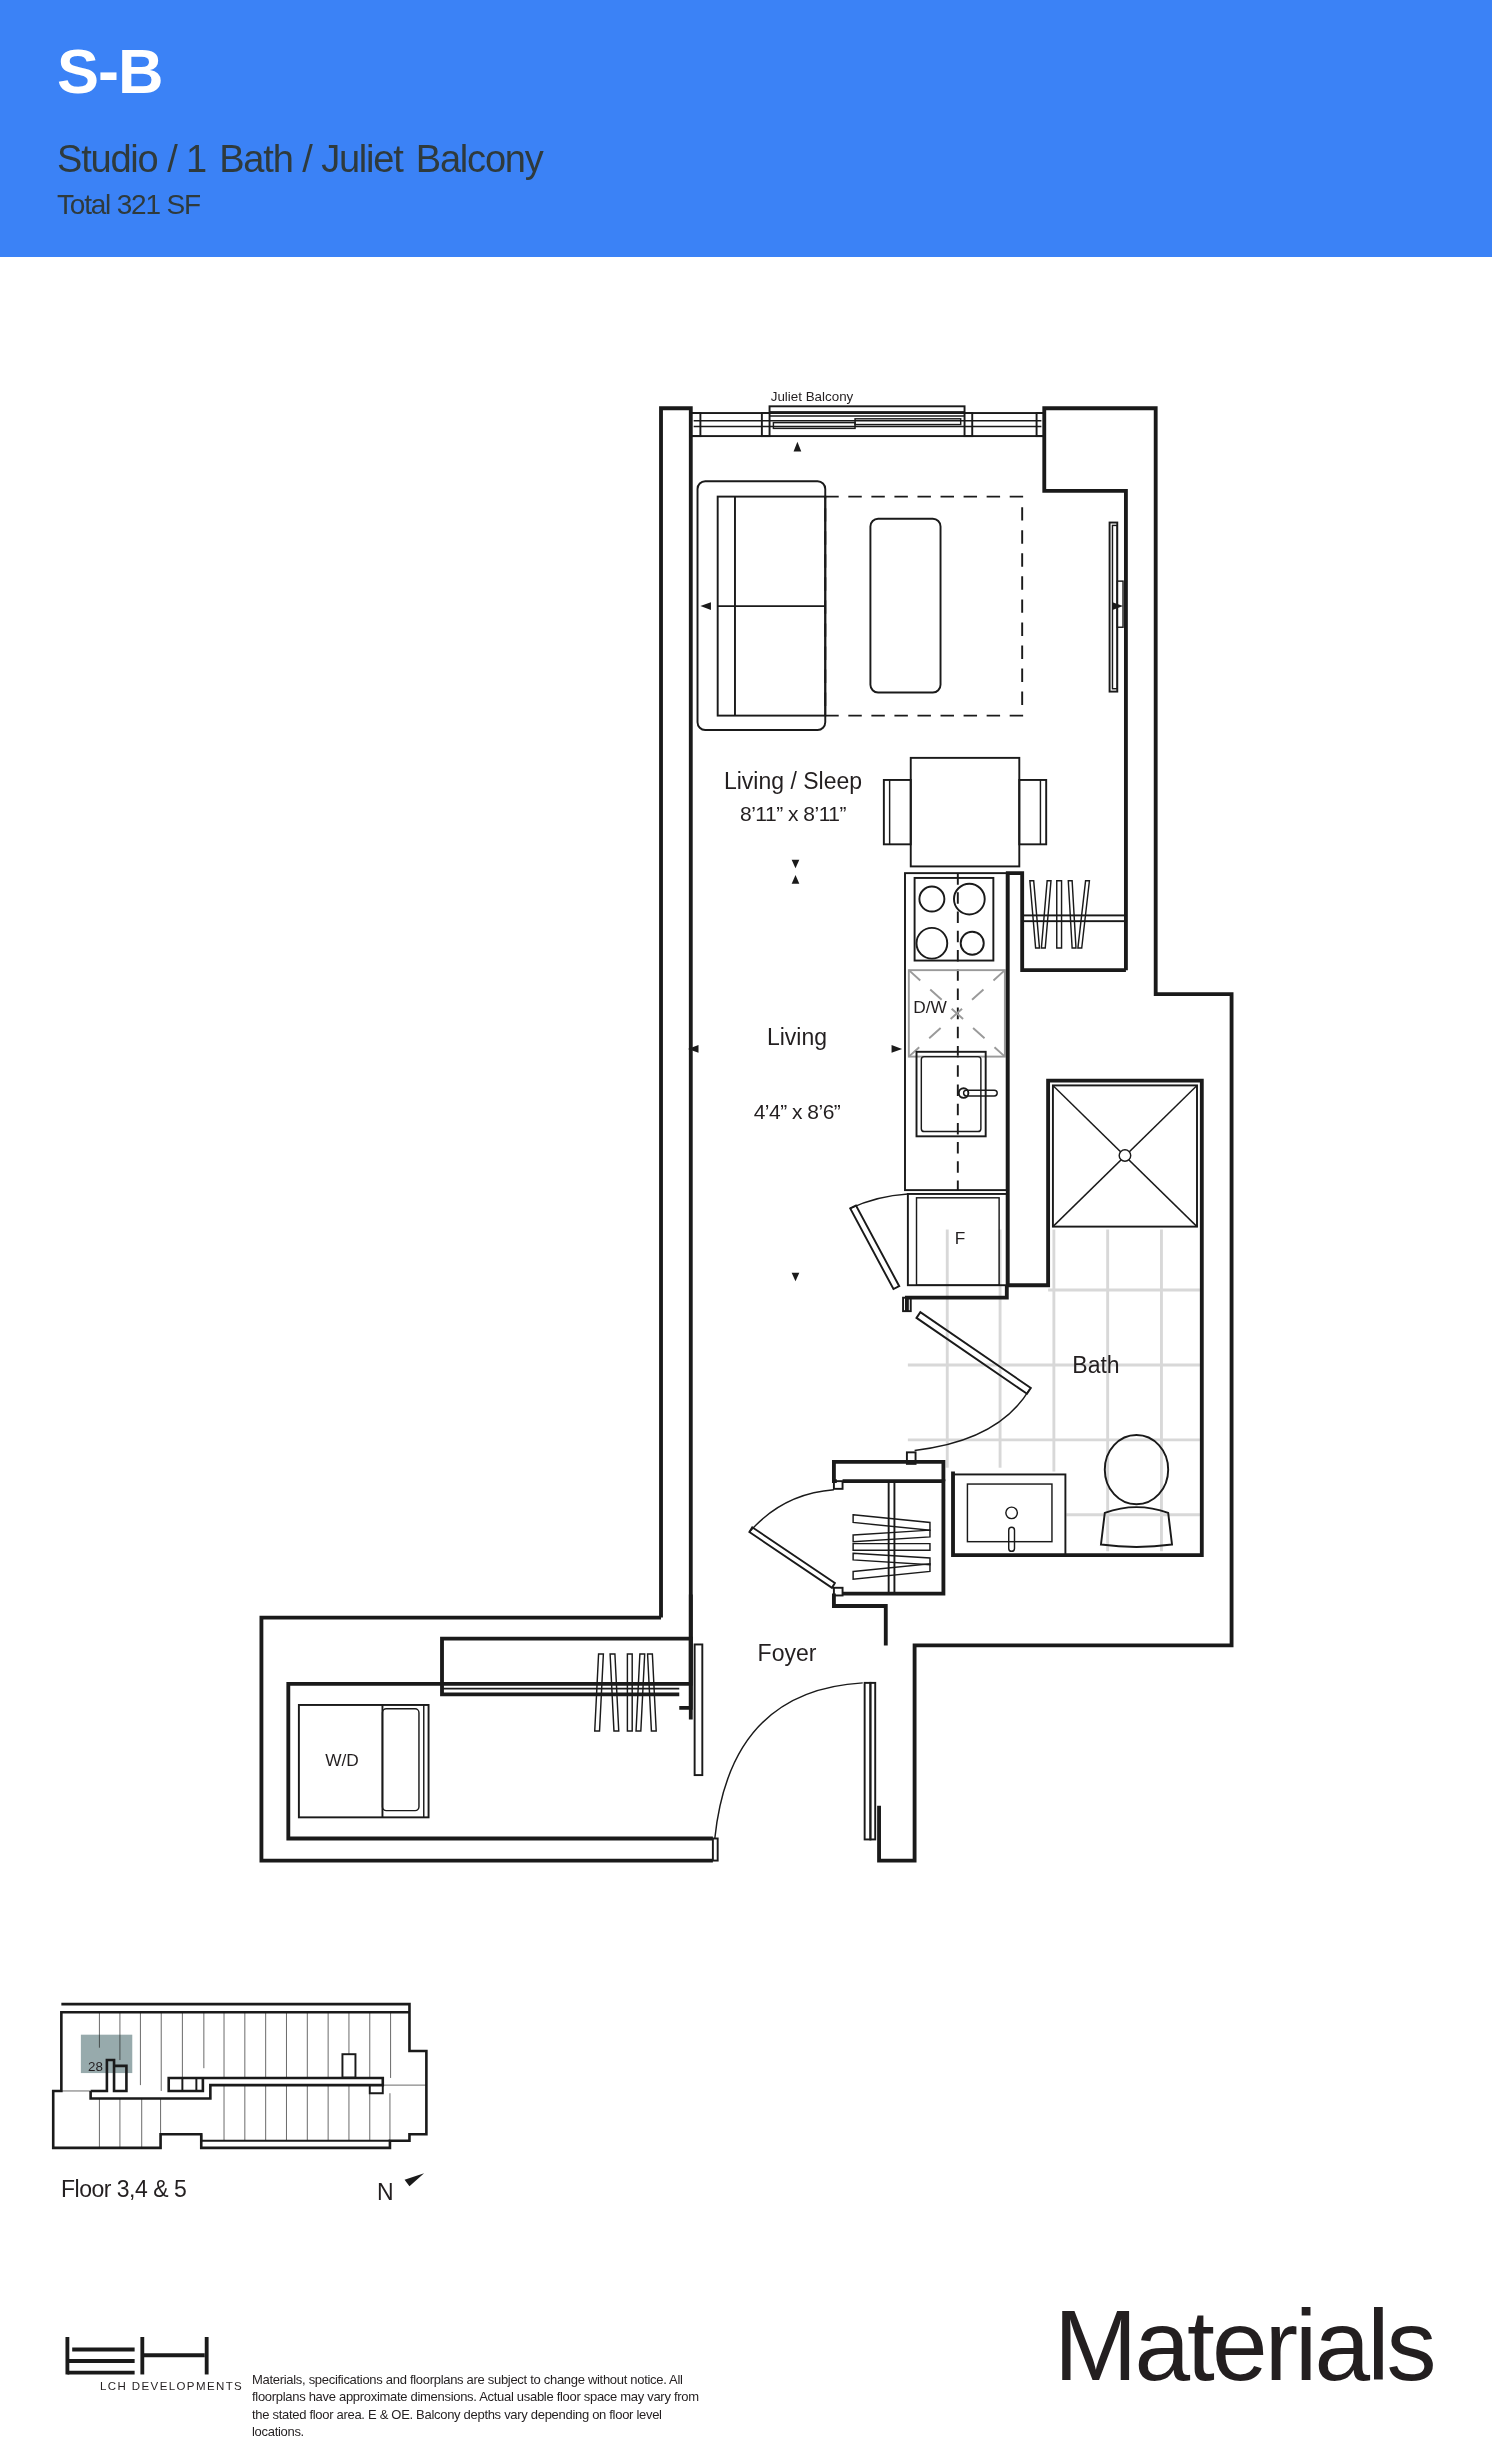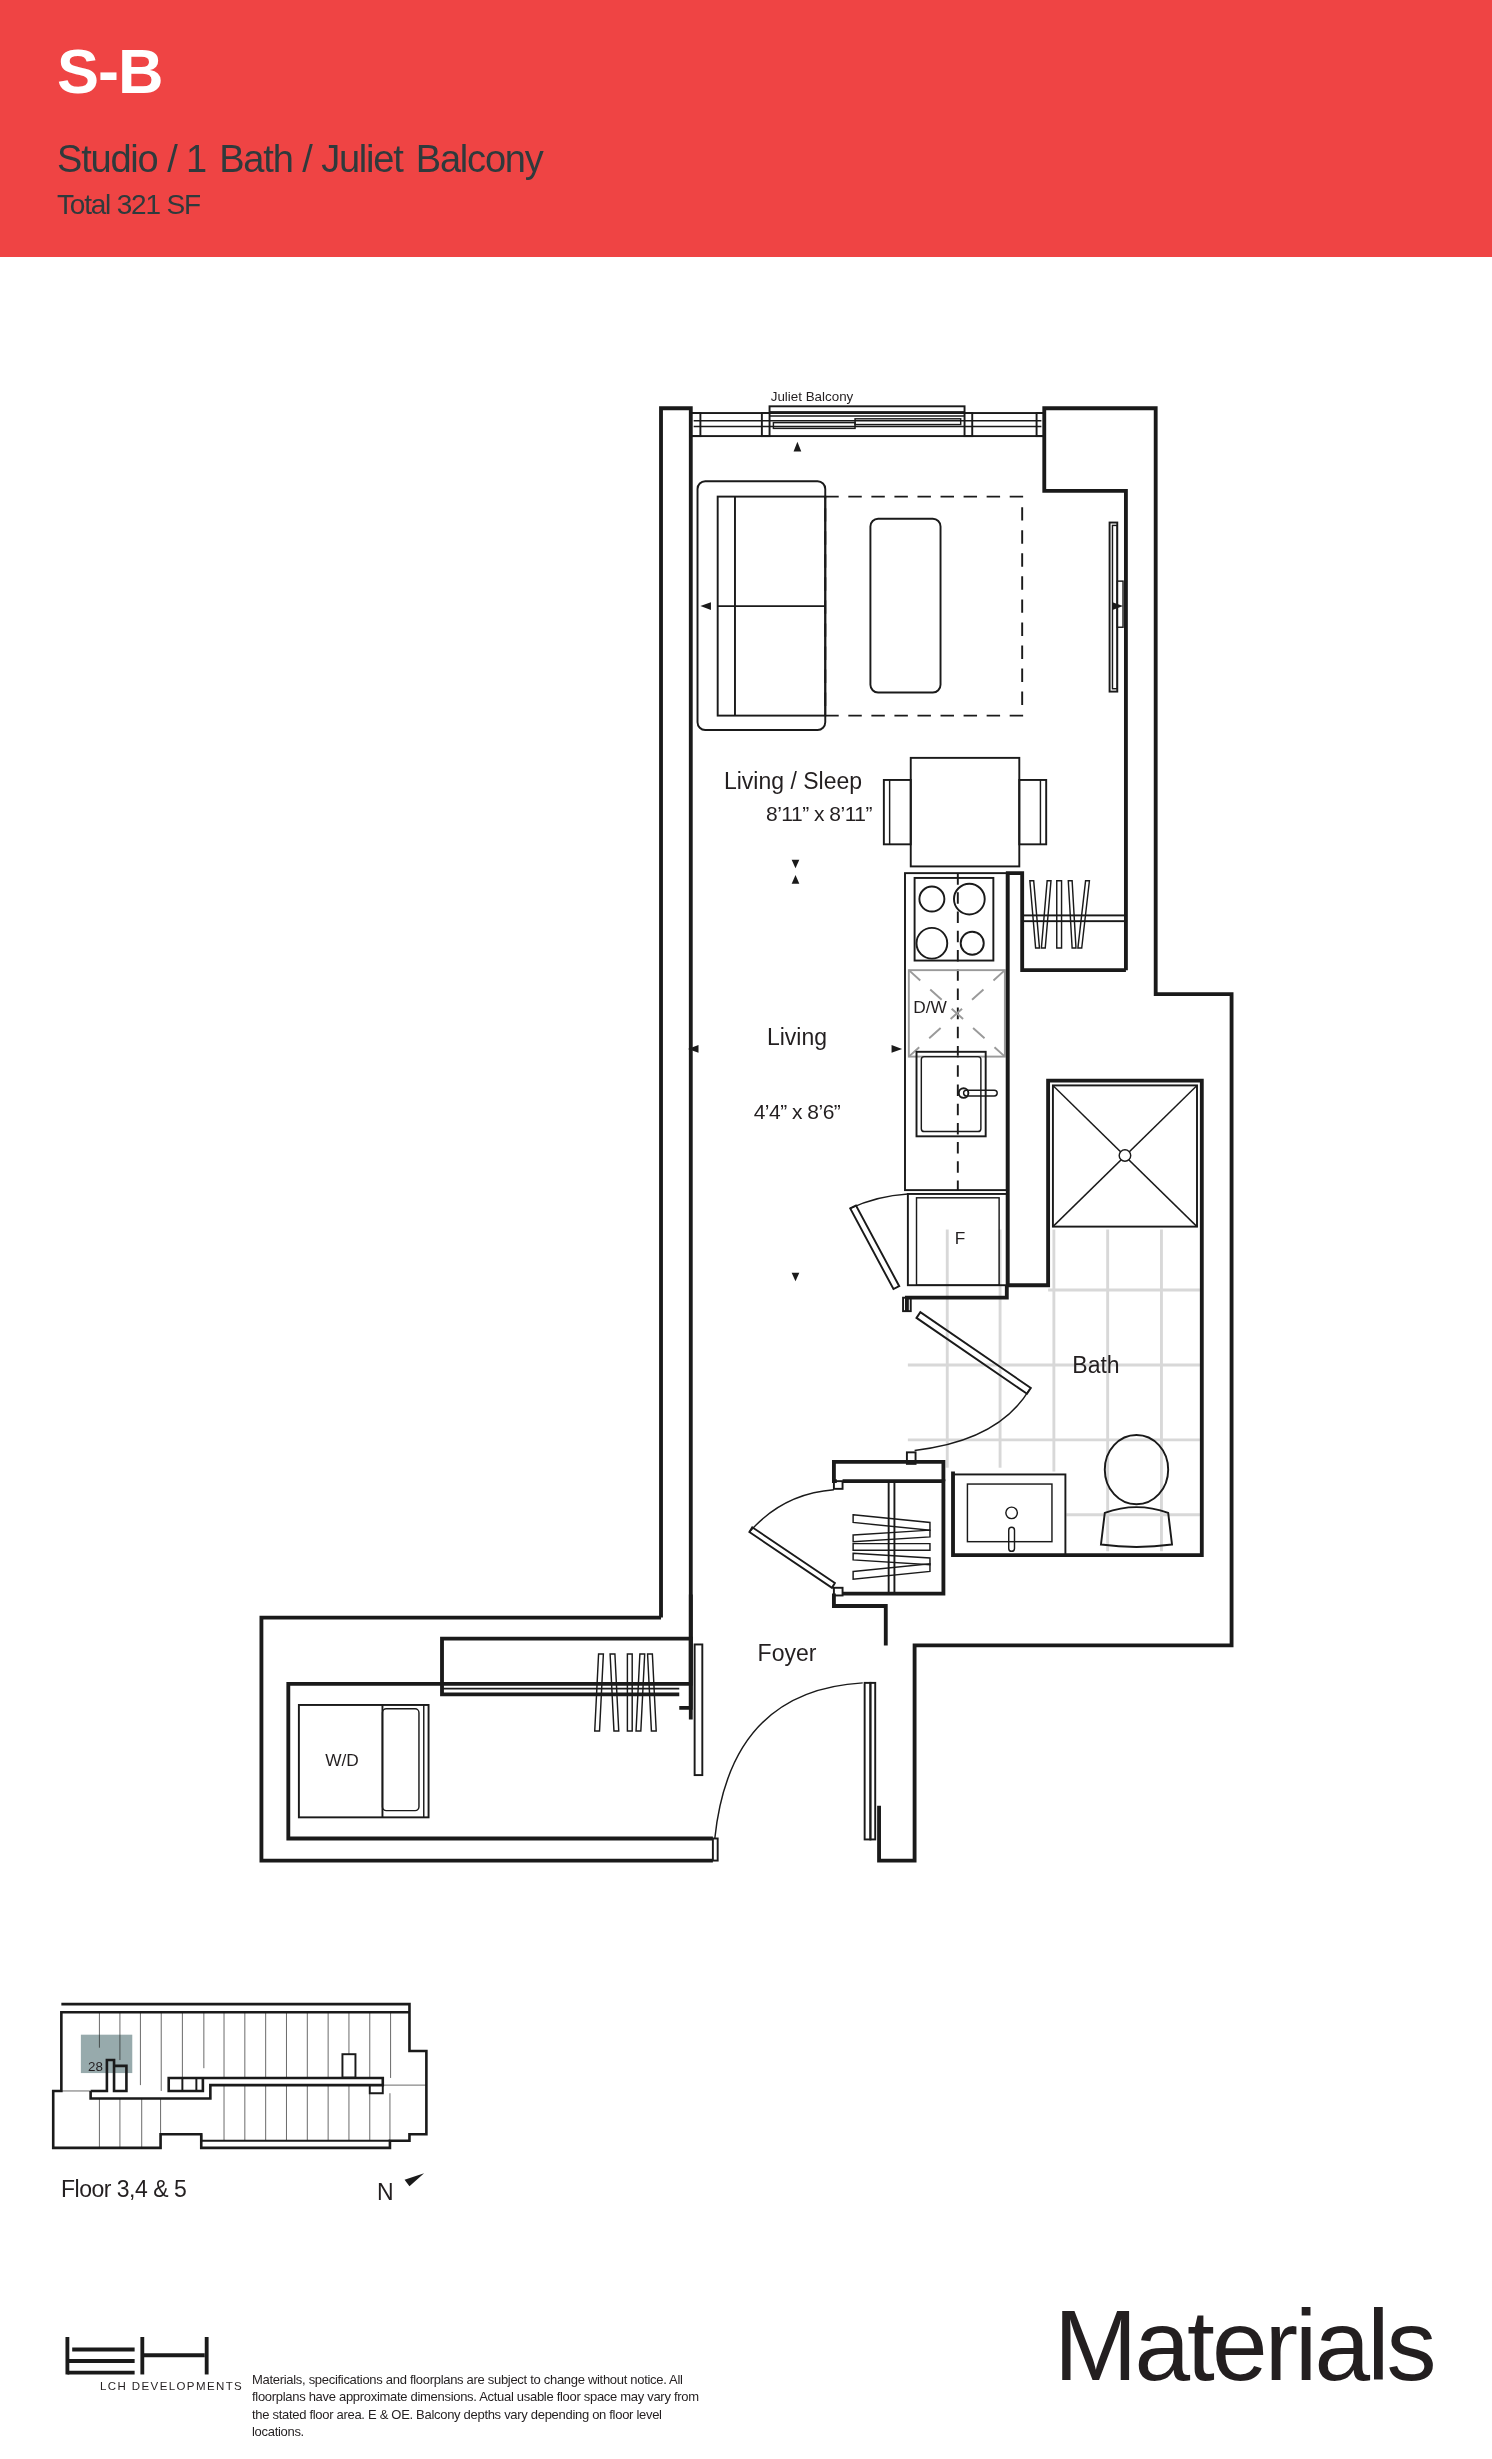--- a/index.html
+++ b/index.html
@@ -1,17 +1,17 @@
 <!DOCTYPE html>
 <html><head>
 <meta charset="utf-8">
 <style>
   html, body { margin: 0; padding: 0; background: #ffffff; }
   body { width: 1493px; height: 2459px; position: relative; overflow: hidden; font-family: "Liberation Sans", sans-serif; color: #231f20; }
-  .header { position: absolute; left: 0; top: 0; width: 1493px; height: 257px; background: #ef4444; }
+  .header { position: absolute; left: 0; top: 0; width: 1493px; height: 257px; background: #3b82f6; }
   .unit-code { position: absolute; left: 57px; top: 40px; font-size: 63px; font-weight: bold; color: #ffffff; letter-spacing: -1px; line-height: 1; }
   .unit-type { position: absolute; left: 57px; top: 140px; font-size: 38px; color: #2f3a3c; letter-spacing: -1.2px; line-height: 1; word-spacing: 3.8px; }
   .unit-type .sep { margin: 0 9.6px; }
   .unit-total { position: absolute; left: 57px; top: 191px; font-size: 28px; color: #2f3a3c; letter-spacing: -1.2px; line-height: 1; }
   svg.plan { position: absolute; left: 0; top: 0; }
   .wall { fill: none; stroke: #1a1a1a; stroke-width: 4; }
   .thin { fill: none; stroke: #1a1a1a; stroke-width: 2; }
   .hair { fill: none; stroke: #1a1a1a; stroke-width: 1.5; }
   .grid { stroke: #d8d8d8; stroke-width: 3; }
   .dash { fill: none; stroke: #1a1a1a; stroke-width: 2; stroke-dasharray: 14 10; }
@@ -270,21 +270,21 @@
     <line x1="75" y1="2446" x2="140" y2="2446"></line>
     <line x1="148" y1="2433" x2="148" y2="2472"></line>
     <line x1="148" y1="2452" x2="213" y2="2452"></line>
     <line x1="215" y1="2433" x2="215" y2="2472"></line>
   </g>
 </svg>
 
 <div class="balcony-label">Juliet Balcony</div>
 
 <div class="room-label" style="left:793px; top:770px;">Living / Sleep</div>
-<div class="room-dim" style="left:793px; top:803px;margin-left:26px;">8’11” x 8’11”</div>
+<div class="room-dim" style="left:793px; top:803px;">8’11” x 8’11”</div>
 
 <div class="room-label" style="left:797px; top:1026px;">Living</div>
 <div class="room-dim" style="left:797px; top:1058px;margin-top:43px;">4’4” x 8’6”</div>
 
 <div class="room-label" style="left:1096px; top:1354px;">Bath</div>
 <div class="room-label" style="left:787px; top:1642px;">Foyer</div>
 
 <div class="fixture-label" style="left:930px; top:1008px;">D/W</div>
 <div class="fixture-label" style="left:960px; top:1239px;">F</div>
 <div class="fixture-label" style="left:342px; top:1761px;">W/D</div>

